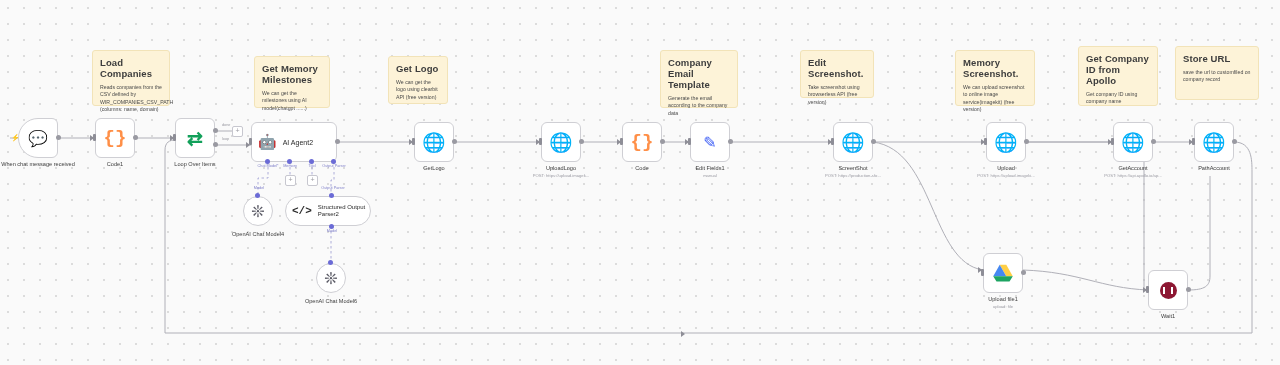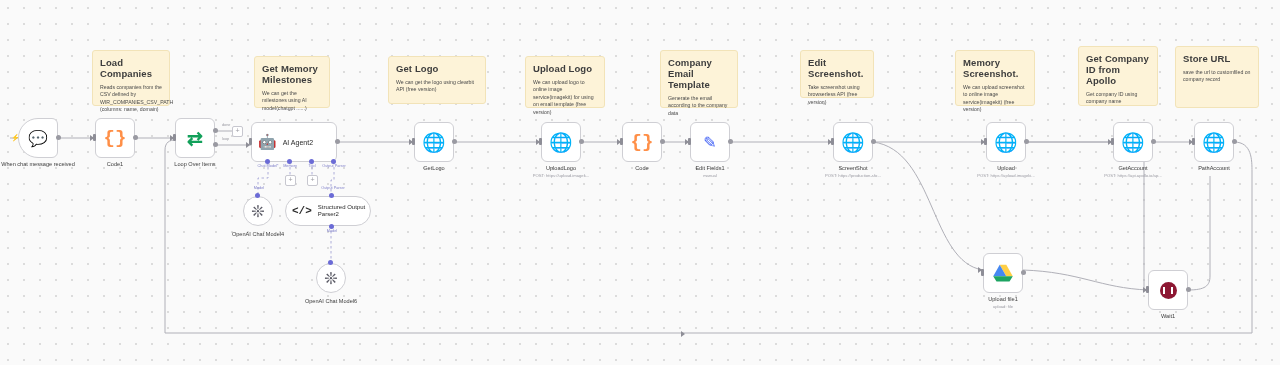--- a/index.html
+++ b/index.html
@@ -156,29 +156,25 @@
   <div class="sticky" style="left:68px;top:50px;width:78px;height:56px;margin-left:24px;">
     <div class="st-title">Load Companies</div>
     <div class="st-body">Reads companies from the CSV defined by WIR_COMPANIES_CSV_PATH (columns: name, domain)</div>
   </div>
 
   <div class="sticky" style="left:254px;top:56px;width:76px;height:52px;">
     <div class="st-title">Get Memory Milestones</div>
     <div class="st-body">We can get the milestones using AI model(chatgpt ......)</div>
   </div>
 
-  <div class="sticky" style="left:388px;top:56px;width:98px;height:48px;">
+  <div class="sticky" style="left:388px;top:56px;width:60px;height:48px;">
     <div class="st-title">Get Logo</div>
     <div class="st-body">We can get the logo using clearbit API (free version)</div>
   </div>
 
-  <div class="sticky" style="left:525px;top:56px;width:80px;height:52px;">
-    <div class="st-title">Upload Logo</div>
-    <div class="st-body">We can upload logo to online image service(imagekit) for using on email template (free version)</div>
-  </div>
 
   <div class="sticky" style="left:660px;top:50px;width:78px;height:58px;">
     <div class="st-title">Company Email Template</div>
     <div class="st-body">Generate the email according to the company data</div>
   </div>
 
   <div class="sticky" style="left:800px;top:50px;width:74px;height:48px;">
     <div class="st-title">Edit Screenshot.</div>
     <div class="st-body">Take screenshot using browserless API (free version)</div>
   </div>
@@ -186,21 +182,21 @@
   <div class="sticky" style="left:955px;top:50px;width:80px;height:56px;">
     <div class="st-title">Memory Screenshot.</div>
     <div class="st-body">We can upload screenshot to online image service(imagekit) (free version)</div>
   </div>
 
   <div class="sticky" style="left:1078px;top:46px;width:80px;height:60px;">
     <div class="st-title">Get Company ID from Apollo</div>
     <div class="st-body">Get company ID using company name</div>
   </div>
 
-  <div class="sticky" style="left:1175px;top:46px;width:84px;height:62px;">
+  <div class="sticky" style="left:1175px;top:46px;width:84px;height:54px;">
     <div class="st-title">Store URL</div>
     <div class="st-body">save the url to customfiled on company record</div>
   </div>
 
   <div class="node" style="left:18px;top:118px;">
     <div class="nbox trigger">
       <span class="ic-chat">💬</span>
     </div>
     <span class="trigger-bolt">⚡</span>
     <div class="port" style="right:-3px;top:17px;"></div>

